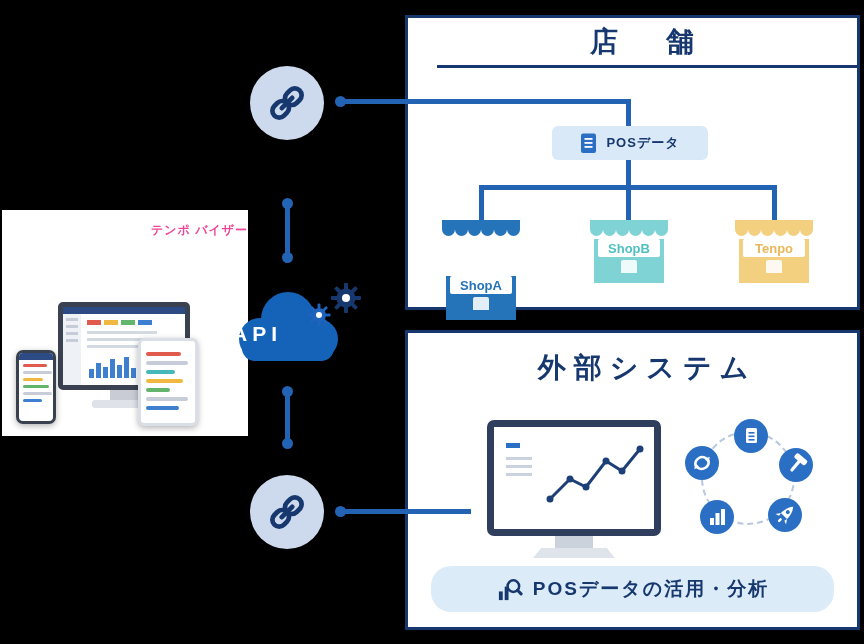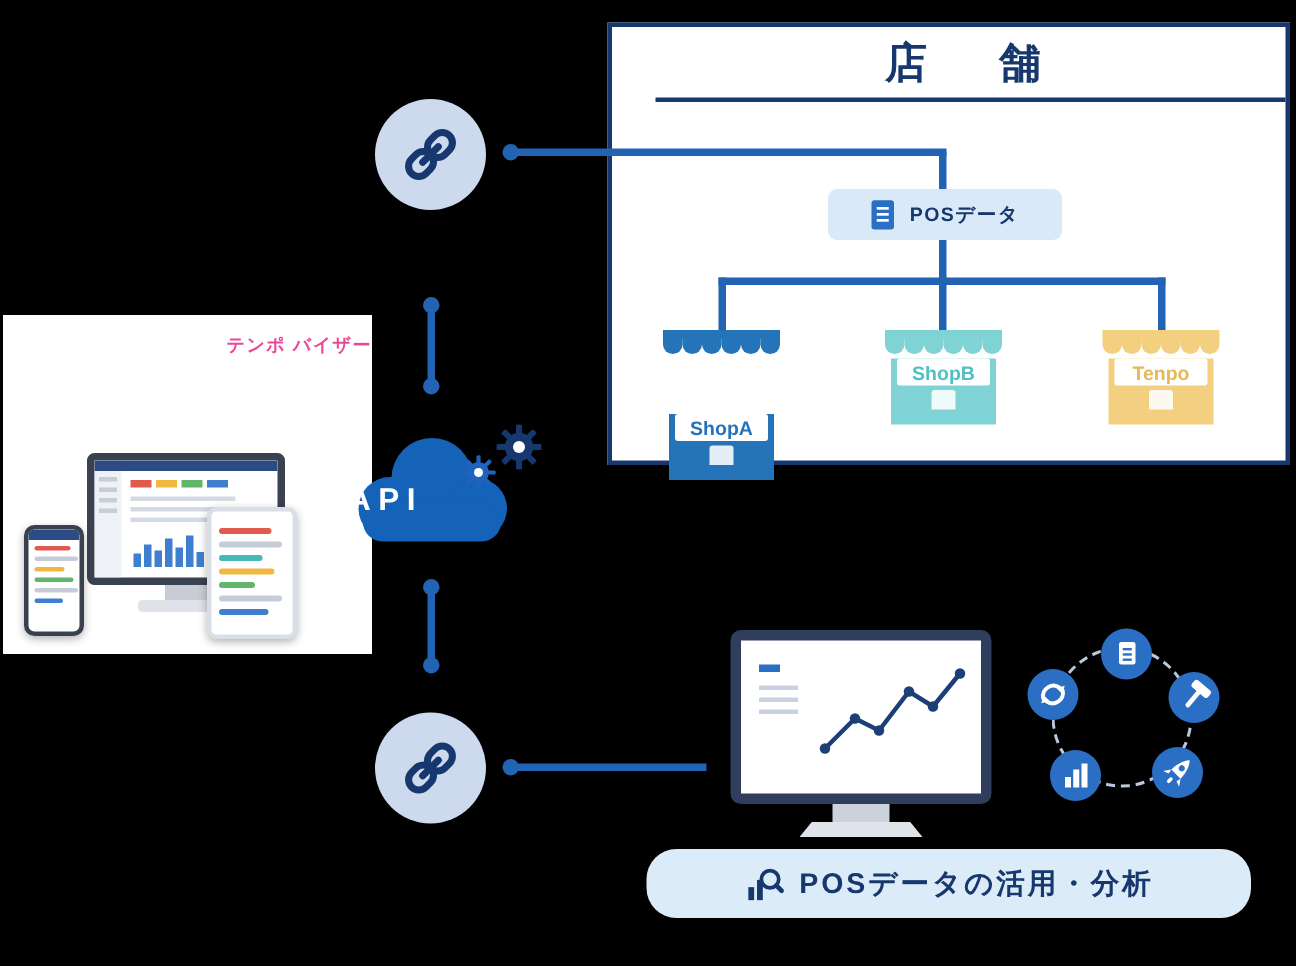--- a/index.html
+++ b/index.html
@@ -98,20 +98,23 @@
 </style>
 </head>
 <body>
 
 <div class="stage">
 
   <div class="panel" style="left:405px; top:15px; width:455px; height:295px;">
     <div class="panel-title store-header">店　舗</div>
   </div>
 
+  <div class="panel" style="left:405px; top:330px; width:455px; height:300px;">
+    <div class="panel-title ext-header">外部システム</div>
+  </div>
 
   <div class="dot" style="left:335px; top:96px;"></div>
   <div class="hline" style="left:341px; top:99px; width:290px; height:5px;"></div>
   <div class="vline" style="left:626px; top:101px; width:5px; height:28px;"></div>
 
   <div class="vline" style="left:626px; top:160px; width:5px; height:28px;"></div>
   <div class="hline" style="left:479px; top:185px; width:298px; height:5px;"></div>
   <div class="vline" style="left:479px; top:185px; width:5px; height:36px;"></div>
   <div class="vline" style="left:626px; top:185px; width:5px; height:36px;"></div>
   <div class="vline" style="left:772px; top:185px; width:5px; height:36px;"></div>

